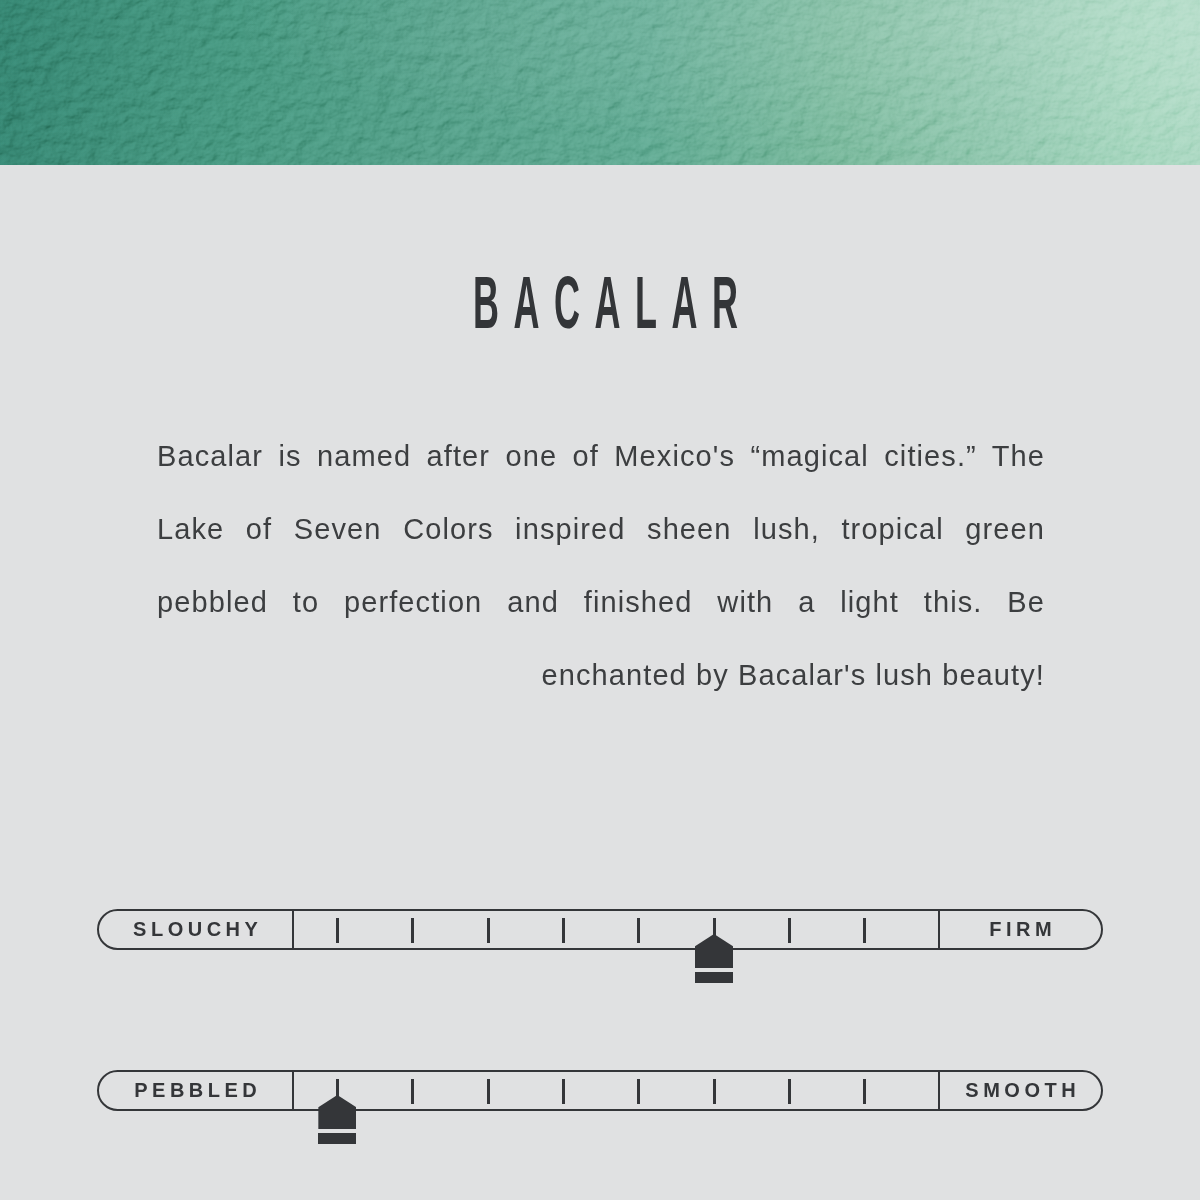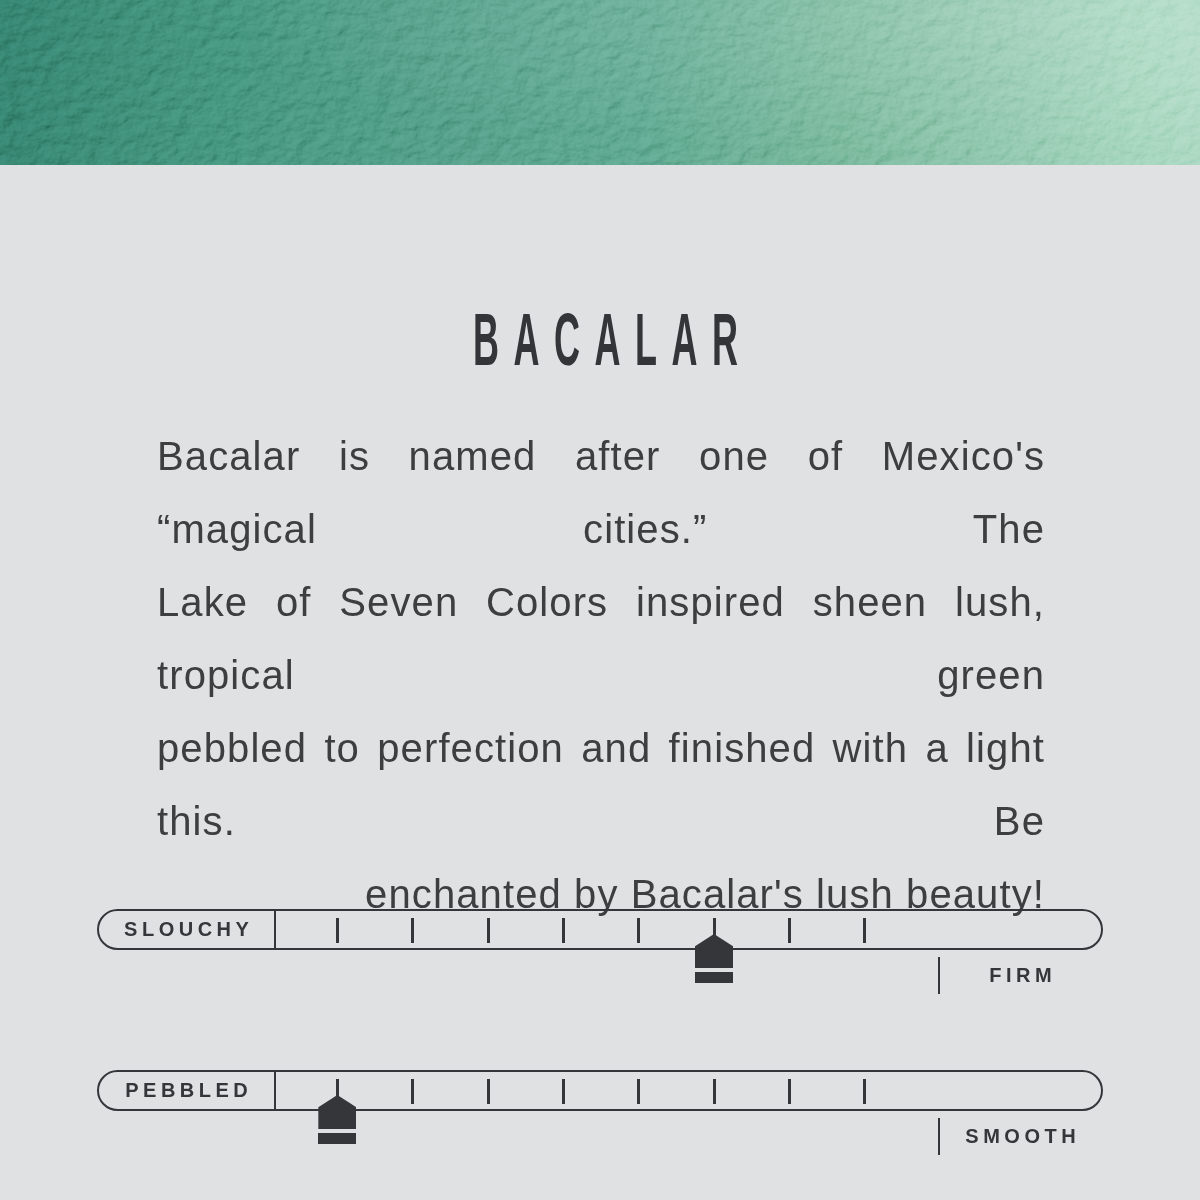--- a/index.html
+++ b/index.html
@@ -14,49 +14,49 @@
   }
   .banner svg.texture { position:absolute; inset:0; width:100%; height:100%; mix-blend-mode:soft-light; opacity:.95; }
   .banner .sheen {
     position:absolute; inset:0;
     background:radial-gradient(120% 160% at 85% 10%, rgba(255,255,255,.18) 0%, rgba(255,255,255,0) 55%);
   }
 
   
   .title {
     position:absolute; left:0; top:267px; width:1200px; height:108px;
-    display:flex; align-items:flex-end; justify-content:center;
+    display:flex; align-items:flex-start; justify-content:center;
     color:#333538; font-weight:700;
   }
   .title-inner {
     display:inline-block; font-size:62px; letter-spacing:25px; margin-right:-25px;
     transform:scale(0.58,1.19); white-space:nowrap;
   }
 
   
   .description {
     position:absolute; left:157px; top:420px; width:888px;
-    color:#3c3e40; font-size:40px; line-height:73px; letter-spacing:1.1px; font-weight:400;
+    color:#3c3e40; font-size:29px; line-height:73px; letter-spacing:1.1px; font-weight:400;
   }
   .description .line { white-space:nowrap; }
   .description .line.just { white-space:normal; text-align:justify; text-align-last:justify; }
   .description .line.center { text-align:right; }
 
   
   .slider {
     position:absolute; left:97px; width:1006px; height:41px;
     border:2.5px solid #343639; border-radius:21px; background:transparent;
   }
   .slider .section {
     position:absolute; top:0; height:100%; display:flex; align-items:center; justify-content:center;
     color:#343639; font-weight:700; font-size:20px; letter-spacing:4.5px;
   }
   .slider .section span { display:inline-block; margin-right:-4.5px; }
-  .slider .section.left  { left:0; width:177px; border-right:2.5px solid #343639;text-align:center; }
-  .slider .section.right { right:0; width:163px; border-left:2.5px solid #343639;margin-top:46px; }
+  .slider .section.left  { left:0; width:195px; border-right:2.5px solid #343639;text-align:center; }
+  .slider .section.right { right:0; width:163px; border-left:2.5px solid #343639; }
   .slider .ticks { position:absolute; inset:0; }
   .slider .tick {
     position:absolute; top:7px; width:3px; height:25px; background:#343639;
   }
   .slider .marker {
     position:absolute; top:23px; width:38px; transform:translateX(-50%);
   }
   .slider .marker .marker-arrow {
     width:38px; height:34px; background:#343639;
     clip-path:polygon(50% 0, 100% 36%, 100% 100%, 0 100%, 0 36%);

